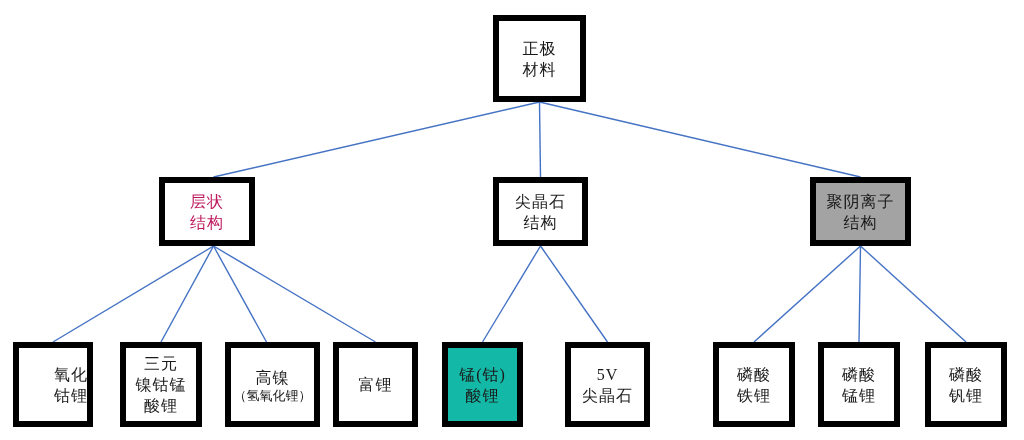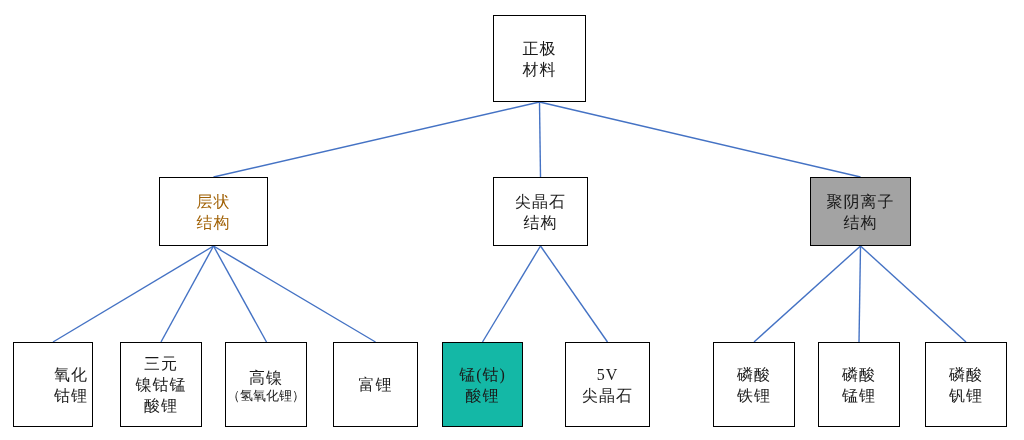--- a/index.html
+++ b/index.html
@@ -19,21 +19,21 @@
     position: absolute;
     left: 0;
     top: 0;
     width: 1024px;
     height: 440px;
     z-index: 1;
   }
   .node {
     position: absolute;
     box-sizing: border-box;
-    border: 1px solid #4d7c0f;
+    border: 6px solid #4d7c0f;
     background: #ffffff;
     display: flex;
     flex-direction: column;
     align-items: center;
     justify-content: center;
     text-align: center;
     z-index: 2;
     color: #1a1a1a;
   }
   .node .line {
@@ -63,42 +63,42 @@
       <line x1="540.5" y1="246" x2="482.5" y2="342" stroke="#4472C4" stroke-width="1.4"></line>
       <line x1="540.5" y1="246" x2="607.5" y2="342" stroke="#4472C4" stroke-width="1.4"></line>
       <line x1="860.5" y1="246" x2="754" y2="342" stroke="#4472C4" stroke-width="1.4"></line>
       <line x1="860.5" y1="246" x2="859" y2="342" stroke="#4472C4" stroke-width="1.4"></line>
       <line x1="860.5" y1="246" x2="966" y2="342" stroke="#4472C4" stroke-width="1.4"></line>
     </svg>
 <div class="node" style="left: 493px; top: 15px; width: 93px; height: 87px; border-color: rgb(0, 0, 0); background: rgb(255, 255, 255); color: rgb(26, 26, 26);">
       <div class="line">正极</div>
       <div class="line">材料</div>
     </div>
-    <div class="node" style="left: 159px; top: 177px; width: 109px; height: 69px; border-color: rgb(0, 0, 0); background: rgb(255, 255, 255); color: #a16207;">
+    <div class="node" style="left: 159px; top: 177px; width: 96px; height: 69px; border-color: rgb(0, 0, 0); background: rgb(255, 255, 255); color: #be185d;">
       <div class="line">层状</div>
       <div class="line">结构</div>
     </div>
     <div class="node" style="left: 493px; top: 177px; width: 95px; height: 69px; border-color: rgb(0, 0, 0); background: rgb(255, 255, 255); color: rgb(26, 26, 26);">
       <div class="line">尖晶石</div>
       <div class="line">结构</div>
     </div>
     <div class="node" style="left: 810px; top: 177px; width: 101px; height: 69px; border-color: rgb(0, 0, 0); background: #a3a3a3; color: rgb(26, 26, 26);">
       <div class="line">聚阴离子</div>
       <div class="line">结构</div>
     </div>
     <div class="node" style="left: 13px; top: 342px; width: 80px; height: 85px; border-color: rgb(0, 0, 0); background: rgb(255, 255, 255); color: rgb(26, 26, 26); padding-left: 36px;">
       <div class="line">氧化</div>
       <div class="line">钴锂</div>
     </div>
     <div class="node" style="left: 120px; top: 342px; width: 82px; height: 85px; border-color: rgb(0, 0, 0); background: rgb(255, 255, 255); color: rgb(26, 26, 26);">
       <div class="line">三元</div>
       <div class="line">镍钴锰</div>
       <div class="line">酸锂</div>
     </div>
-    <div class="node" style="left: 225px; top: 342px; width: 82px; height: 85px; border-color: rgb(0, 0, 0); background: rgb(255, 255, 255); color: rgb(26, 26, 26);">
+    <div class="node" style="left: 225px; top: 342px; width: 95px; height: 85px; border-color: rgb(0, 0, 0); background: rgb(255, 255, 255); color: rgb(26, 26, 26);">
       <div class="line">高镍</div>
       <div class="line small">（氢氧化锂）</div>
     </div>
     <div class="node" style="left: 333px; top: 342px; width: 85px; height: 85px; border-color: rgb(0, 0, 0); background: rgb(255, 255, 255); color: rgb(26, 26, 26);">
       <div class="line">富锂</div>
     </div>
     <div class="node" style="left: 442px; top: 342px; width: 81px; height: 85px; border-color: rgb(0, 0, 0); background: #14b8a6; color: rgb(26, 26, 26);">
       <div class="line">锰(钴)</div>
       <div class="line">酸锂</div>
     </div>

